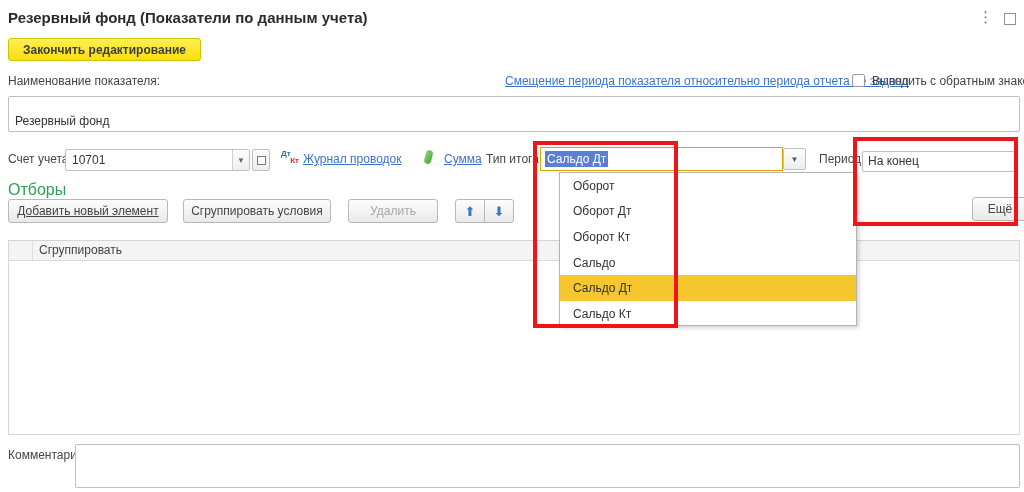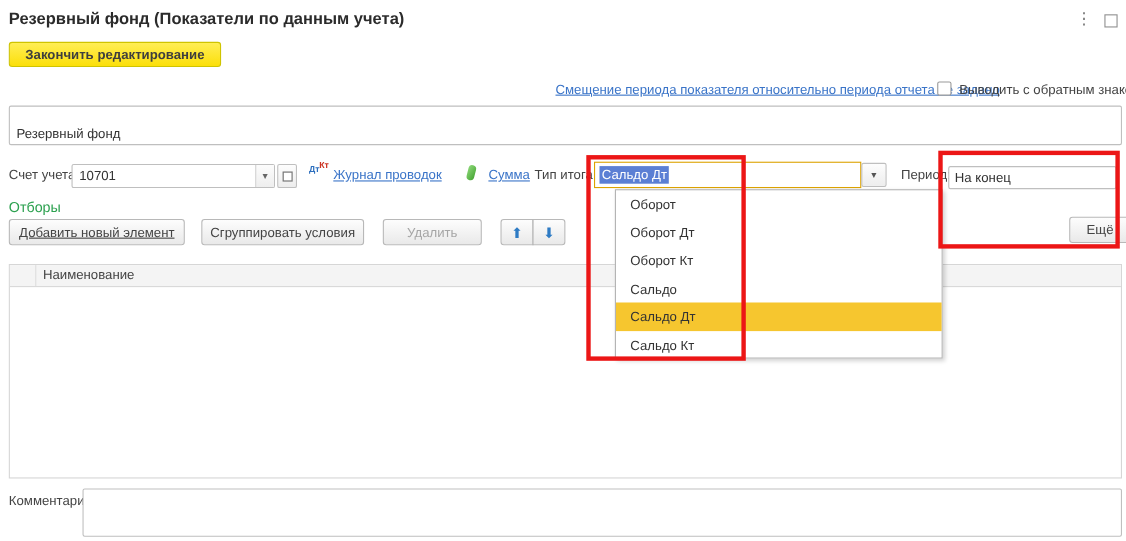--- a/index.html
+++ b/index.html
@@ -35,37 +35,37 @@
   .fld-account .txt { padding-left:6px; flex:1; }
   .combo-arrow { width:17px; height:100%; border-left:1px solid #d0d0d0; display:flex; align-items:center; justify-content:center;
      color:#666; font-size:8px; background:linear-gradient(#fcfcfc,#eee); }
   .btn-open { left:252px; top:149px; width:18px; height:22px; border:1px solid #bfbfbf; border-radius:2px;
      background:linear-gradient(#fdfdfd,#ededed); display:flex; align-items:center; justify-content:center; }
   .ico-copy { position:relative; width:9px; height:9px; }
   .ico-copy:before { content:""; position:absolute; left:0; bottom:0; width:7px; height:7px; border:1px solid #777; background:#fff; }
   .ico-copy:after  { content:""; position:absolute; right:0; top:0; width:7px; height:7px; border:1px solid #777; background:#fff; }
   .dtkt { left:281px; top:149px; width:18px; height:20px; font-size:8px; font-weight:bold; cursor:pointer; }
   .dtkt .dt { position:absolute; left:0; top:0; color:#2d6fbe; }
-  .dtkt .kt { position:absolute; right:0; bottom:14px; color:#cc3322; }
+  .dtkt .kt { position:absolute; right:0; bottom:4px; color:#cc3322; }
   .link-journal { left:303px; top:152px; }
   .ico-bean { left:425px; top:150px; width:7px; height:14px; border-radius:4px;
      background:linear-gradient(110deg,#8ed97a,#44a332); transform:rotate(14deg); }
   .link-sum { left:444px; top:152px; }
   .lbl-totaltype { left:486px; top:152px;text-align:center; }
 
   .combo-total { left:540px; top:147px; width:243px; height:24px; border:1px solid #dca300; background:#fff;
      display:flex; align-items:center; padding-left:4px; }
   .combo-total .sel { background:#5b7fd4; color:#fff; font-size:12px; padding:1px 2px; white-space:nowrap; }
   .btn-total-arrow { left:783px; top:148px; width:23px; height:22px; border:1px solid #bfbfbf; border-radius:2px;
      background:linear-gradient(#fdfdfd,#ededed); display:flex; align-items:center; justify-content:center; color:#555; font-size:8px; }
   .lbl-period { left:819px; top:152px; }
   .fld-period { left:862px; top:151px; width:153px; height:21px; padding:2px 5px; border-radius:2px; }
 
   
-  .hdr-filters { left:8px; top:181px; font-size:13px; color:#2da150; }
+  .hdr-filters { left:8px; top:181px; font-size:16px; color:#2da150; }
   .btn { background:linear-gradient(#fdfdfd,#e9e9e9); border:1px solid #b8b8b8; border-radius:3px;
      font-size:12px; color:#444; display:flex; align-items:center; justify-content:center; white-space:nowrap; height:24px; }
   .btn-add   { left:8px;   top:199px; width:160px;text-decoration:underline; }
   .btn-group { left:183px; top:199px; width:148px; }
   .btn-del   { left:348px; top:199px; width:90px; color:#a6a6a6; }
   .btn-up    { left:455px; top:199px; width:30px; border-radius:3px 0 0 3px; }
   .btn-down  { left:484px; top:199px; width:30px; border-radius:0 3px 3px 0; }
   .arrow-blue { color:#2e7bc4; font-size:13px; line-height:1; }
   .btn-more  { left:972px; top:197px; width:56px; }
 
@@ -96,20 +96,21 @@
 <body>
 
 <div class="canvas">
 
   <div class="abs title">Резервный фонд (Показатели по данным учета)</div>
   <div class="abs kebab">⋮</div>
   <div class="abs winbox"></div>
 
   <div class="abs btn-finish">Закончить редактирование</div>
 
+  <div class="abs lbl lbl-name">Наименование показателя:</div>
   <div class="abs link link-offset">Смещение периода показателя относительно периода отчета не задано</div>
   <div class="abs chk"></div>
   <div class="abs lbl lbl-chk">Выводить с обратным знаком</div>
   <div class="abs field fld-name">Резервный фонд</div>
 
   <div class="abs lbl lbl-account">Счет учета:</div>
   <div class="abs field fld-account">
     <span class="txt">10701</span>
     <span class="combo-arrow">▼</span>
   </div>
@@ -139,21 +140,21 @@
     <span class="arrow-blue">⬆</span>
   </div>
   <div class="abs btn btn-down">
     <span class="arrow-blue">⬇</span>
   </div>
   <div class="abs btn btn-more">Ещё</div>
 
   <div class="abs tbl">
     <div class="tbl-head">
       <div class="c1"></div>
-      <div class="c2">Наименование</div>
+      <div class="c2">Сгруппировать</div>
     </div>
   </div>
 
   <div class="abs lbl lbl-comment">Комментарий:</div>
   <div class="abs field fld-comment"></div>
 
   <div class="abs popup">
     <div class="item">Оборот</div>
     <div class="item">Оборот Дт</div>
     <div class="item">Оборот Кт</div>

